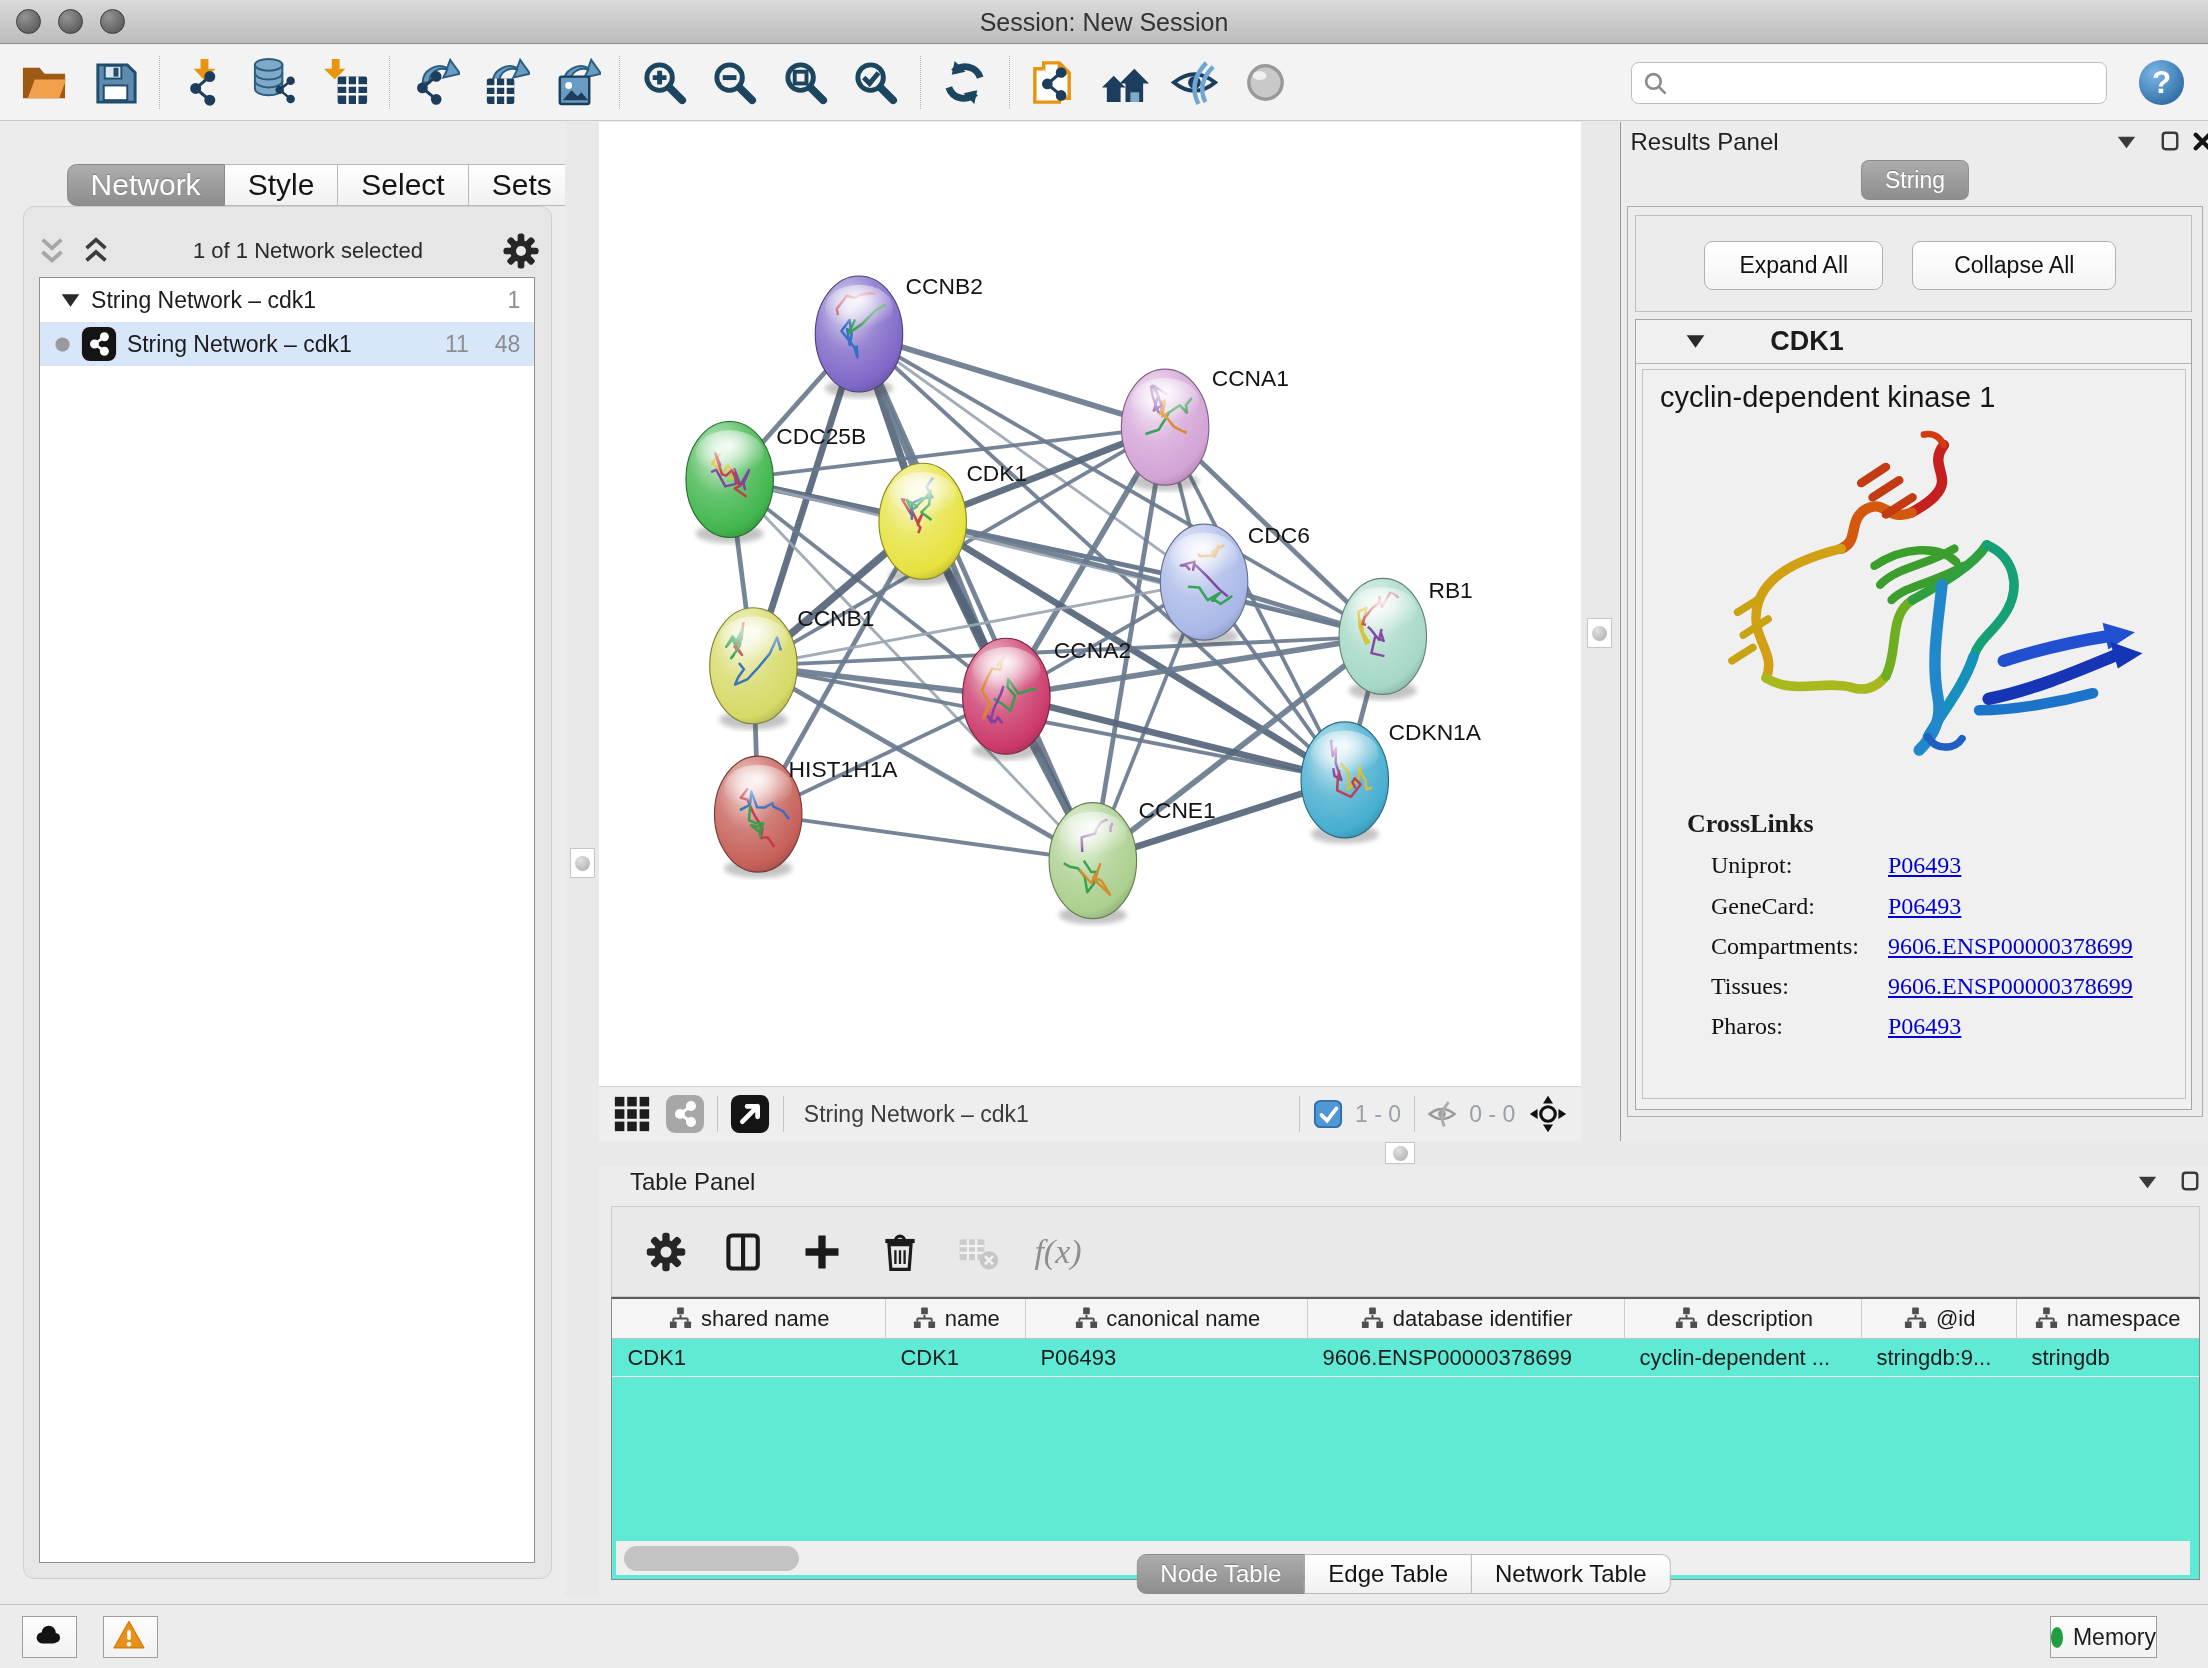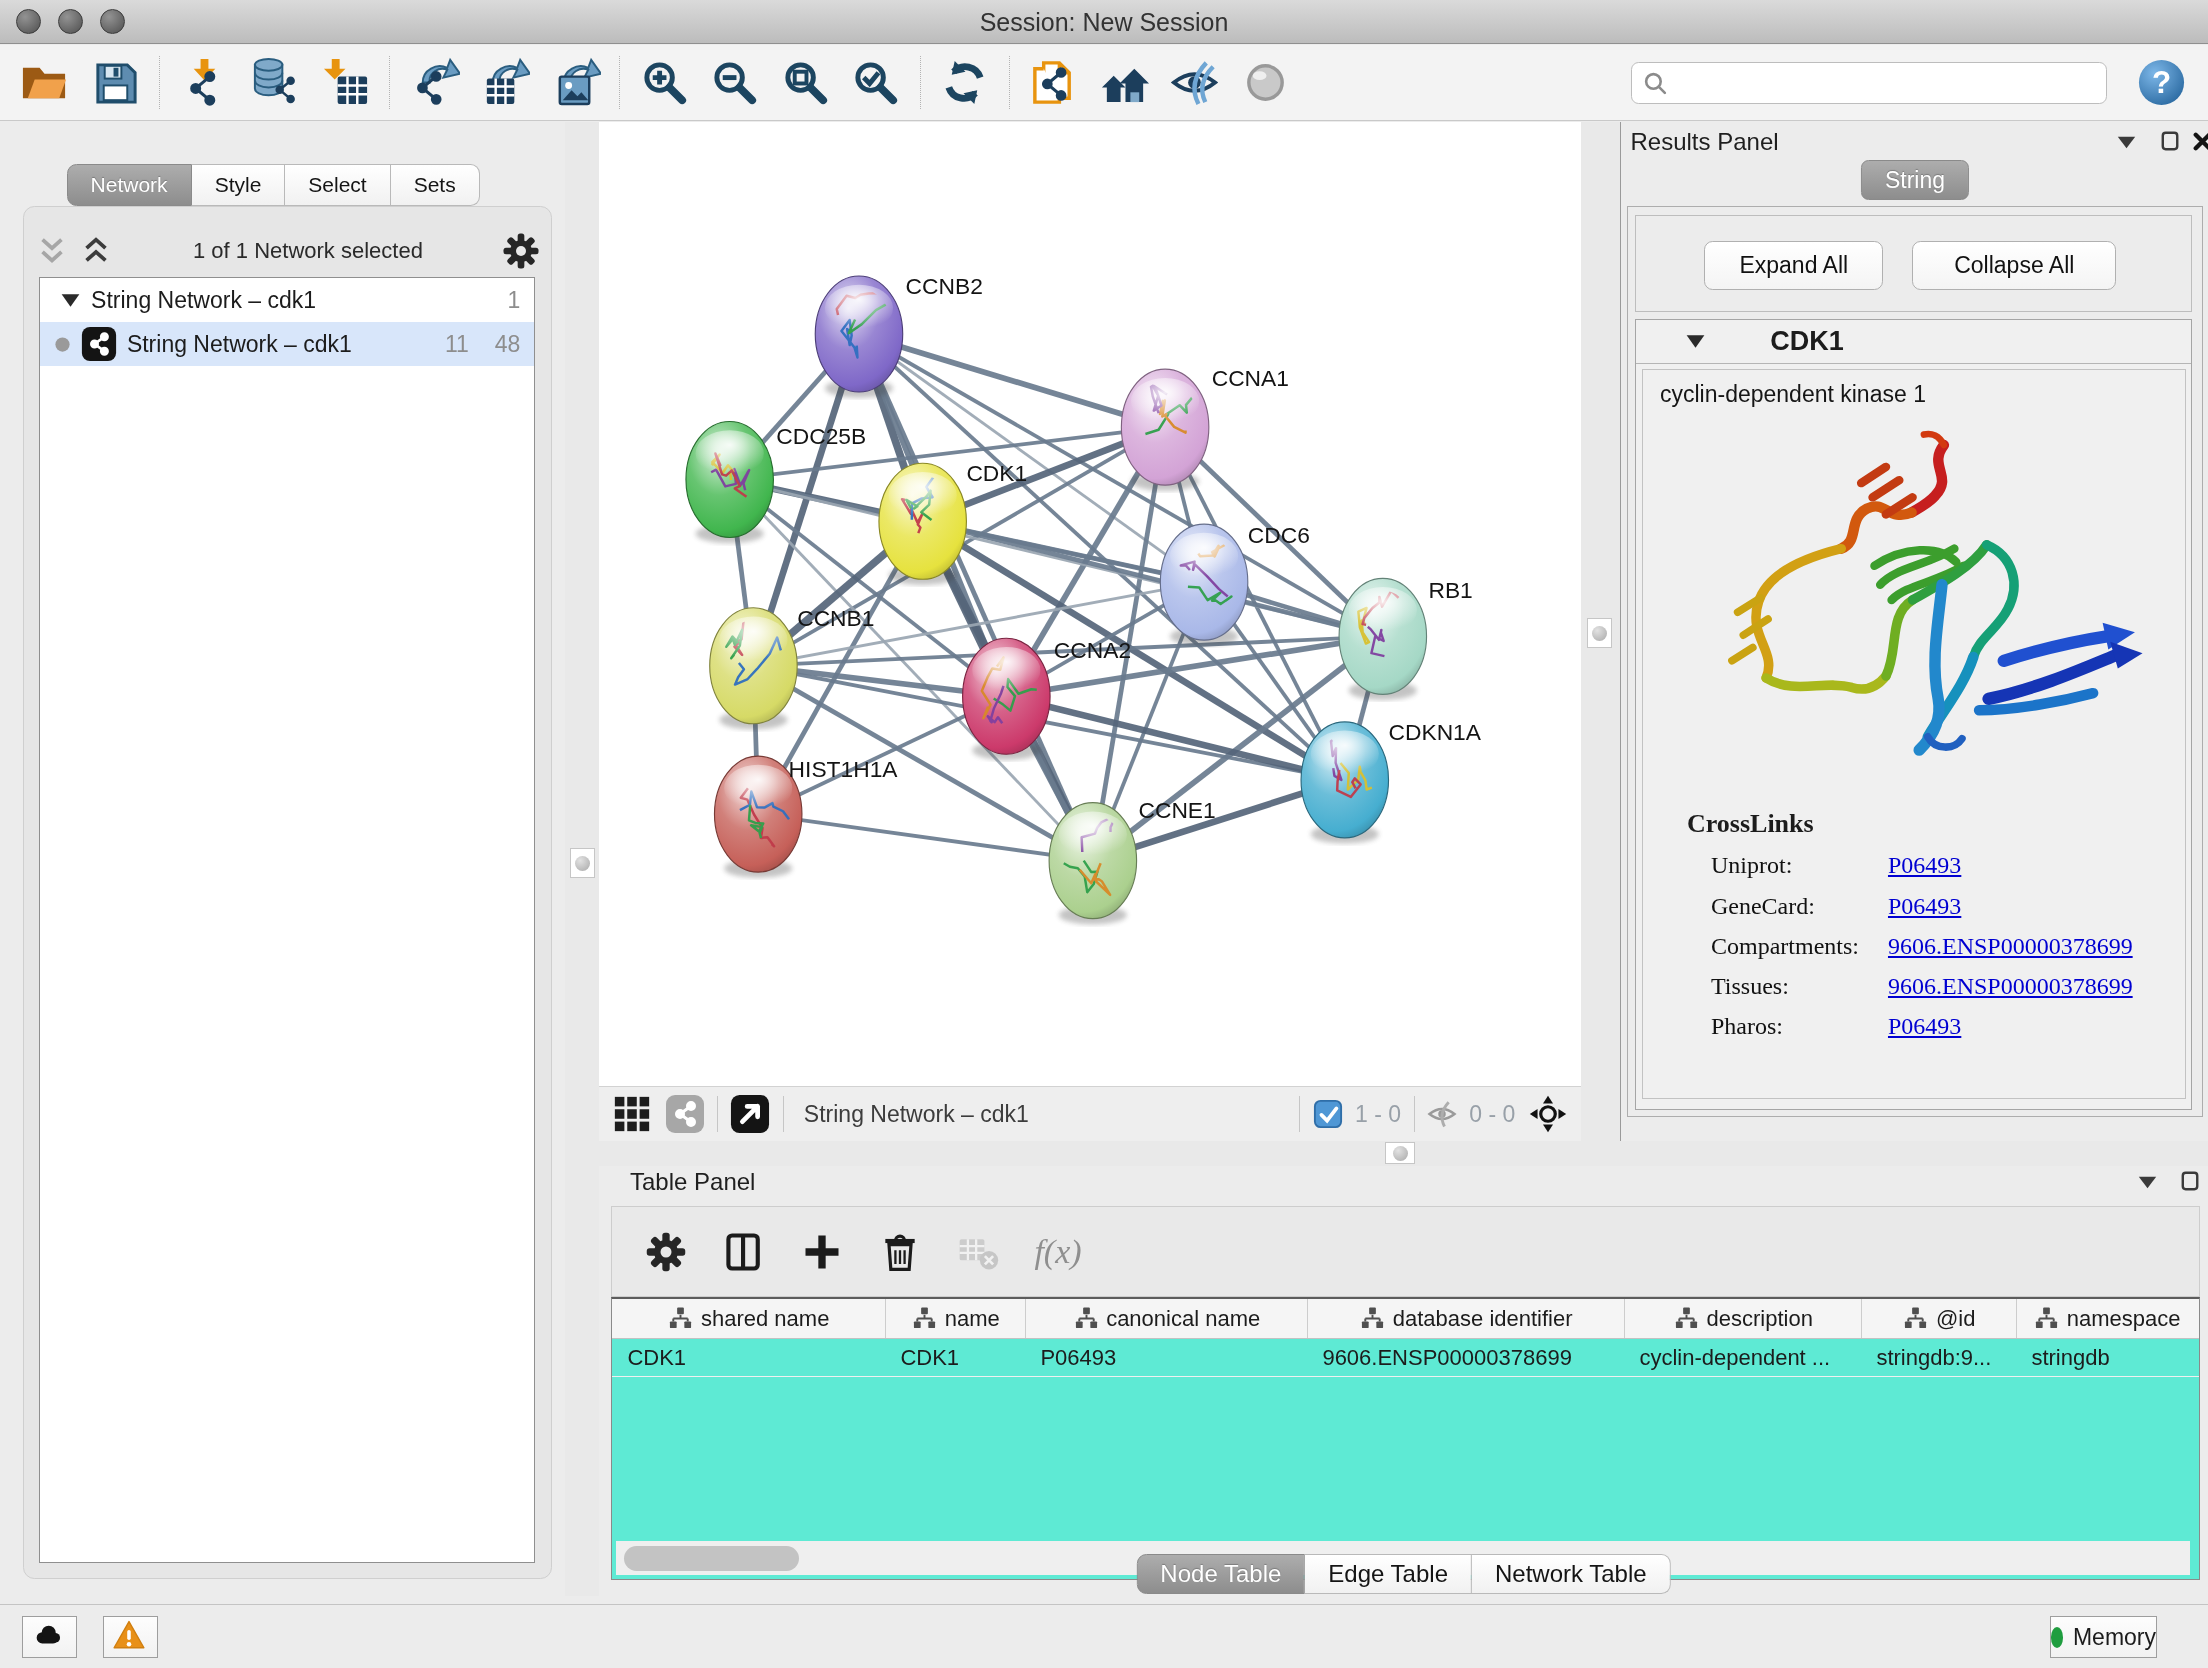--- a/index.html
+++ b/index.html
@@ -24,21 +24,21 @@
 #tb-search .sicon svg{width:100%;height:100%}
 #tb-search input{border:none;outline:none;flex:1;font-size:23px;background:transparent;font-family:"Liberation Sans",sans-serif}
 #tb-help{position:absolute;left:2136px;top:12.4px;width:51px;height:51px}
 #tb-help svg{width:100%;height:100%}
 
 
 .pctl{width:27px;height:27px;display:inline-block}
 .pctl svg{width:100%;height:100%}
 .panel-title{font-size:24px;color:#1f1f1f}
 .seg{display:flex}
-.seg .tab{background:linear-gradient(#ffffff,#f1f1f1);border:1px solid #b9b9b9;border-left-width:0;color:#141414;display:flex;align-items:center;justify-content:center;font-size:21px;padding:0 23px;height:42px;white-space:nowrap}
+.seg .tab{background:linear-gradient(#ffffff,#f1f1f1);border:1px solid #b9b9b9;border-left-width:0;color:#141414;display:flex;align-items:center;justify-content:center;font-size:30px;padding:0 23px;height:42px;white-space:nowrap}
 .seg .tab:first-child{border-left-width:1px;border-radius:9.5px 0 0 9.5px}
 .seg .tab:last-child{border-radius:0 9.5px 9.5px 0}
 .seg .tab.sel{background:linear-gradient(#adadad,#8d8d8d);color:#fff;border-color:#8a8a8a;text-shadow:0 -1px 1px rgba(0,0,0,.25)}
 
 
 #control-panel{position:absolute;left:7.6px;top:122px;width:557px;height:1470px}
 #cp-head{position:absolute;left:13.3px;top:5.7px;right:0;display:flex;align-items:center}
 #cp-tabs{position:absolute;left:59px;top:42px}
 #cp-card{position:absolute;left:15px;top:84px;width:529px;height:1373px;background:#e6e6e6;border:1px solid #cfcfcf;border-radius:11.4px}
 #cp-selrow{position:absolute;left:9.5px;top:21px;right:9.5px;height:46px;display:flex;align-items:center;gap:5.7px}
@@ -83,21 +83,21 @@
 #rp-tab{position:absolute;left:50%;transform:translateX(-50%);top:38px}
 #rp-tab .tab{border-radius:7.6px;border-left-width:1px;height:40px;font-size:23px}
 #rp-box{position:absolute;left:5.7px;top:84px;width:576px;height:911px;background:#ececec;border:1.9px solid #adadad}
 #rp-btnrow{position:absolute;left:7.6px;top:7.6px;width:557px;height:97px;border:1px solid #bdbdbd}
 .rbtn{position:absolute;top:25px;height:49px;background:linear-gradient(#ffffff,#f4f4f4);border:1px solid #b0b0b0;border-radius:8.6px;font-size:23px;display:flex;align-items:center;justify-content:center;color:#111}
 #rp-section{position:absolute;left:7.6px;top:112px;width:557px;height:791px;border:1px solid #a5a5a5;background:#f0f0f0}
 #rp-sechead{height:44px;border-bottom:1px solid #b5b5b5;display:flex;align-items:center}
 #rp-sechead .gene{font-size:27px;font-weight:bold;margin-left:63px}
 #rp-sechead .texp{margin-left:48px}
 #rp-inner{position:absolute;left:5.7px;top:49px;width:544px;height:730px;border:1px solid #c2c2c2;background:#f0f0f0;overflow:hidden}
-#rp-desc{margin:11.4px 0 0 17px;font-size:23px;color:#161616}
+#rp-desc{margin:11.4px 0 0 17px;font-size:29px;color:#161616}
 #protein{position:absolute;left:11.4px;top:51px;width:518px;height:357px}
 #xlinks{position:absolute;left:0;top:439px;width:100%}
 #xl-title{font-family:"Liberation Serif",serif;font-weight:bold;font-size:26px;margin-left:44px}
 .xl-row{display:flex;margin:13.3px 0 0 68px;font-size:24px}
 .xl-label{font-family:"Liberation Serif",serif;color:#111;width:177px;flex:none}
 .xl-link{font-family:"Liberation Serif",serif;color:#0000d2;text-decoration:underline;white-space:nowrap}
 
 
 #table-panel{position:absolute;left:599px;top:1166px;width:1609px;height:430px}
 #tp-head{position:absolute;left:31px;top:1.9px;right:0;display:flex;align-items:center}

